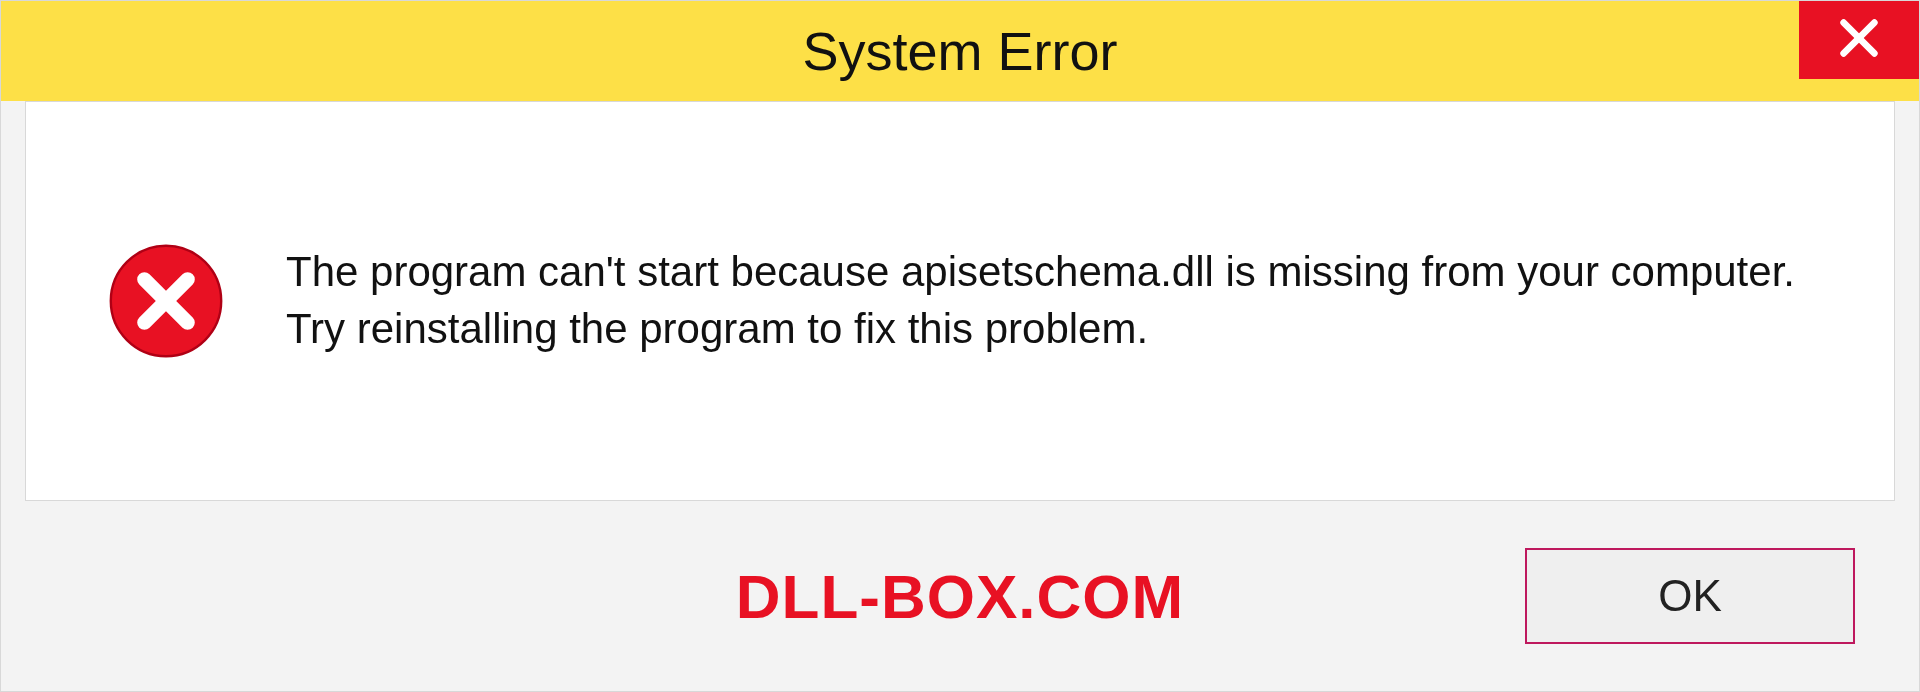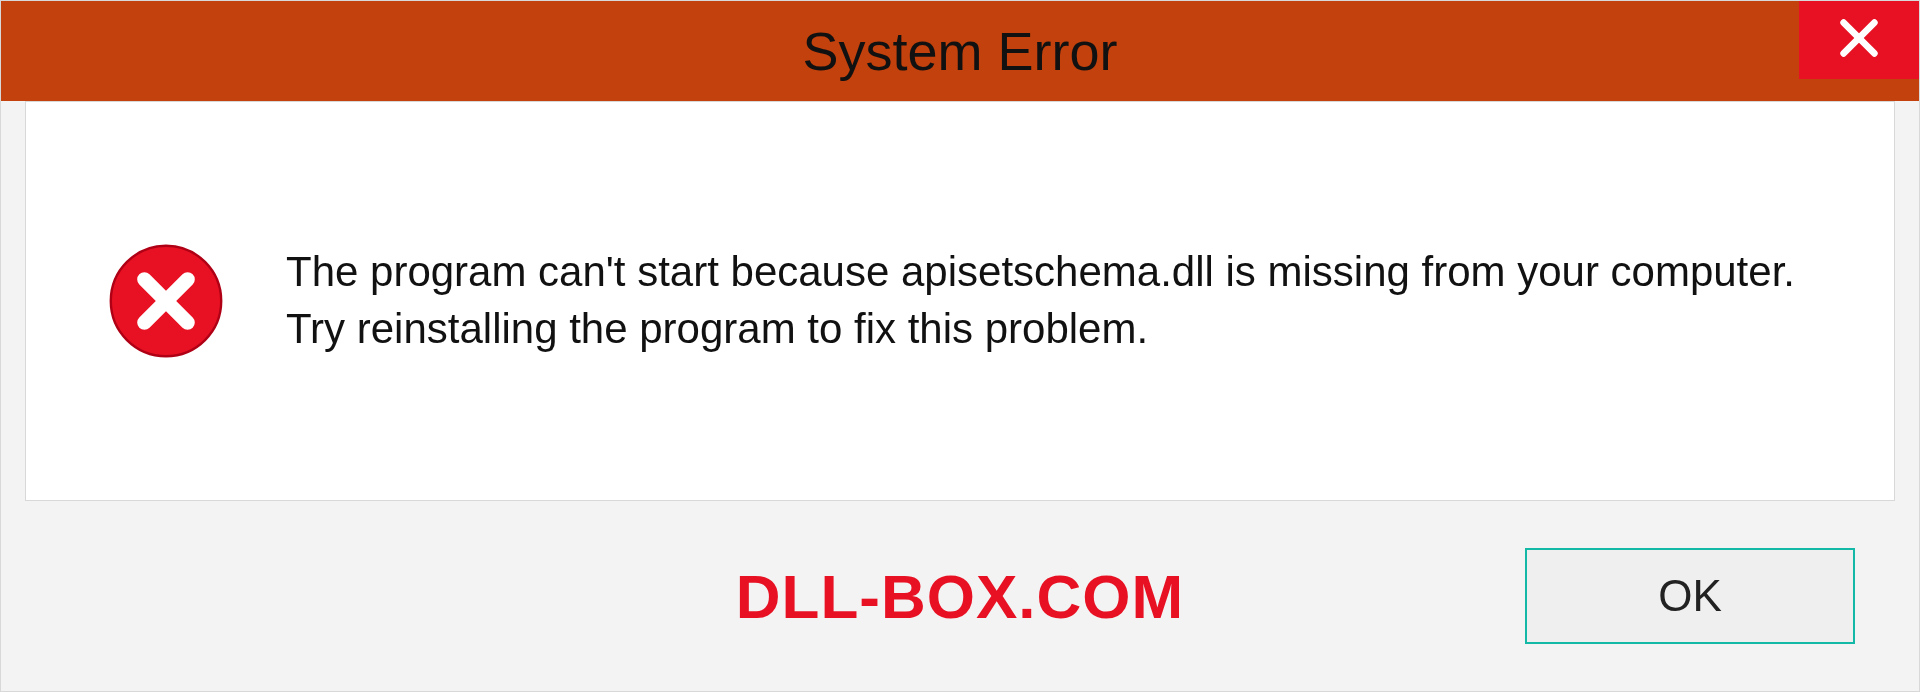--- a/index.html
+++ b/index.html
@@ -22,21 +22,21 @@
       border: 1px solid #d8d8d8;
       display: flex;
       flex-direction: column;
     }
     .titlebar {
       height: 100px;
       display: flex;
       align-items: center;
       justify-content: center;
       position: relative;
-      background: #c2410c;
+      background: #fde047;
     }
     .titlebar-title {
       font-size: 54px;
       font-weight: 400;
       color: #111;
     }
     .close-button {
       position: absolute;
       top: 0;
       right: 0;
@@ -95,21 +95,21 @@
       font-size: 62px;
       font-weight: 800;
       letter-spacing: 1px;
       color: #e81123;
       font-family: "Segoe UI", Arial Black, Arial, sans-serif;
     }
     .ok-button {
       width: 330px;
       height: 96px;
       background: #efefef;
-      border: 2px solid #14b8a6;
+      border: 2px solid #be185d;
       font-size: 44px;
       color: #222;
       display: flex;
       align-items: center;
       justify-content: center;
       cursor: pointer;
     }
   </style>
 </head>
 <body>

